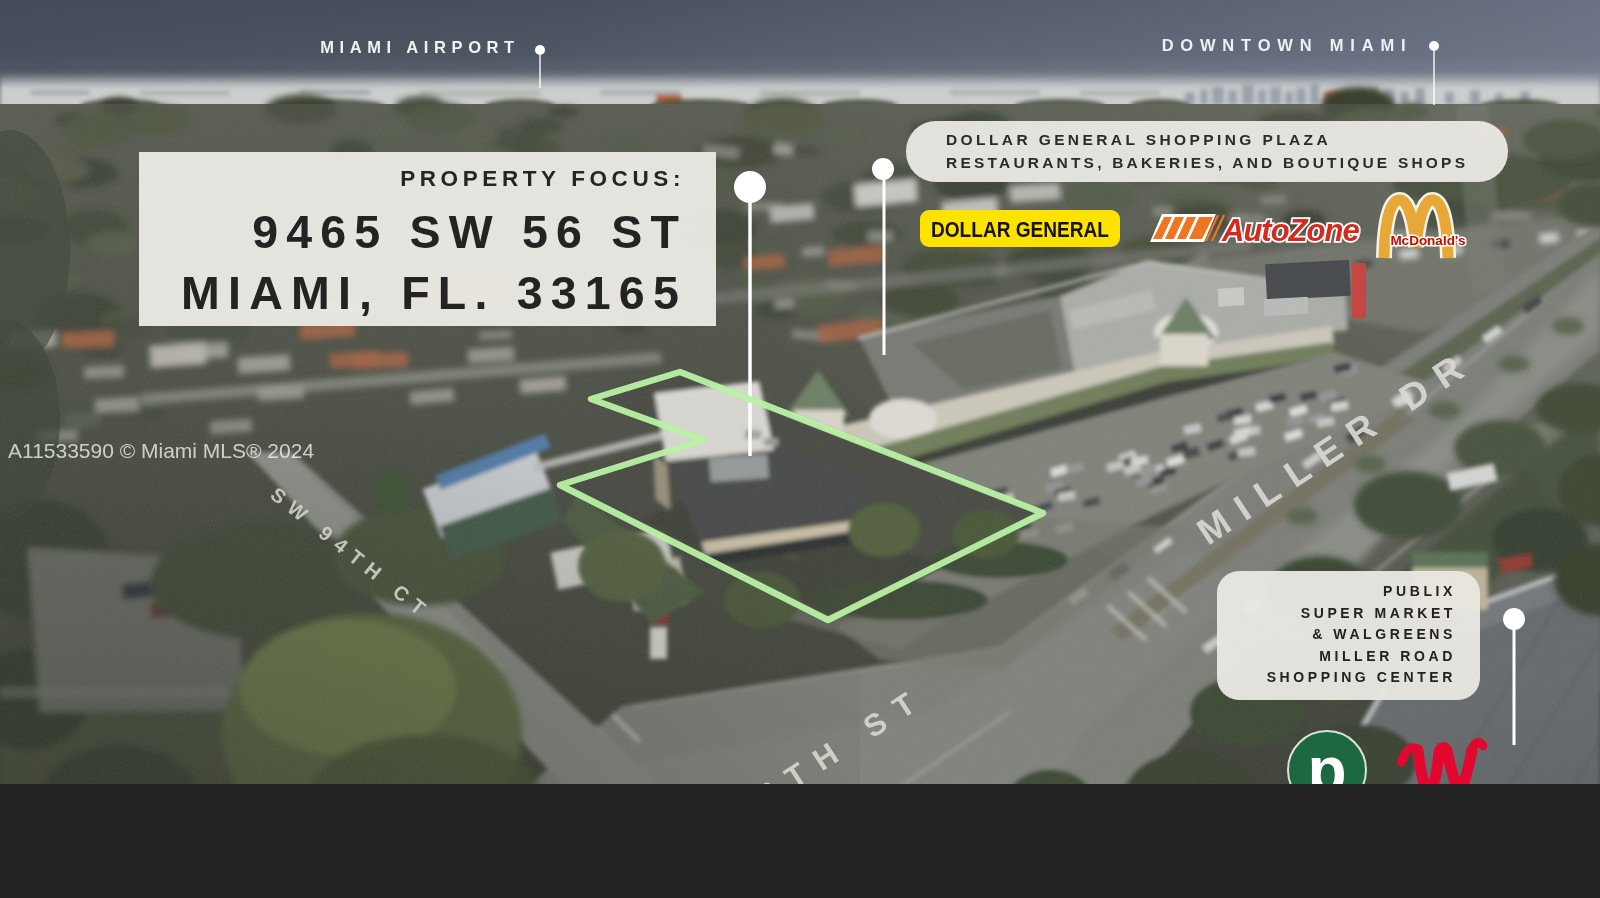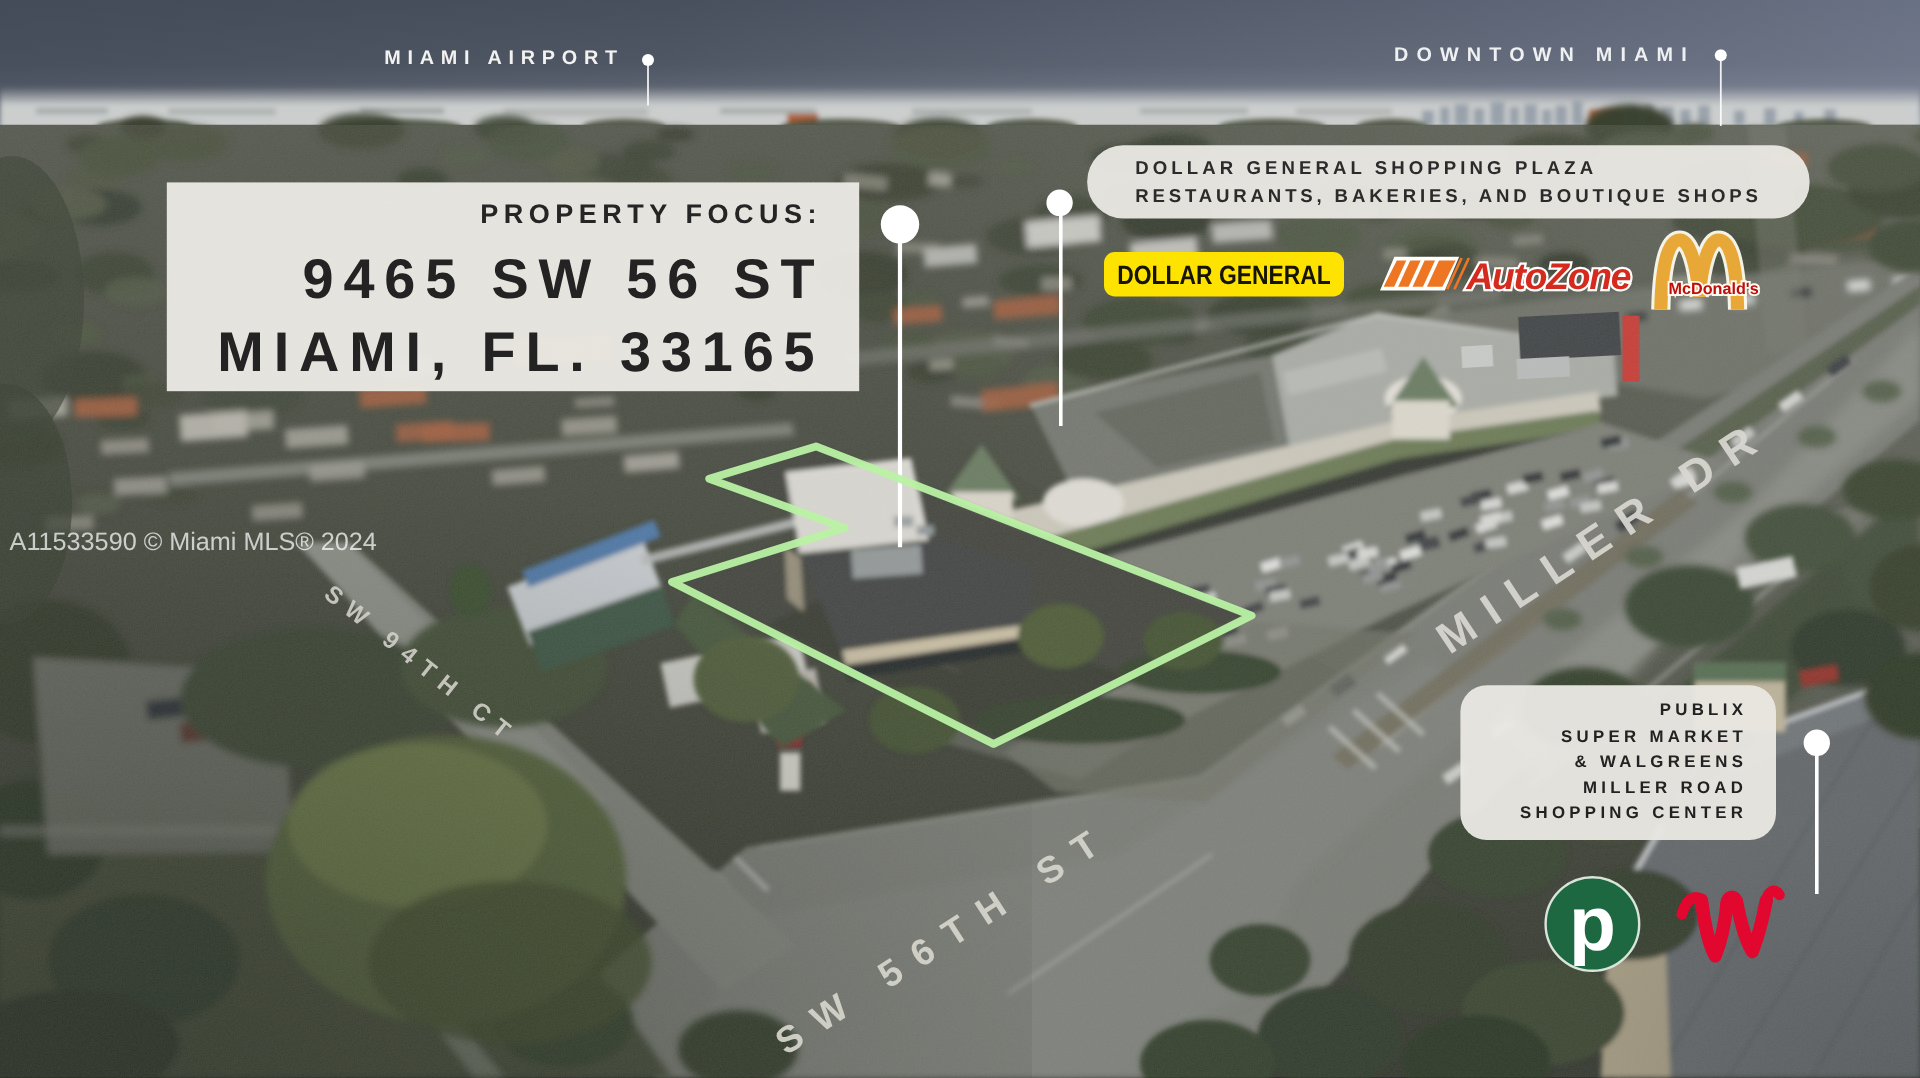--- a/index.html
+++ b/index.html
@@ -1,15 +1,15 @@
 <!DOCTYPE html>
 <html><head><meta charset="utf-8"><title>9465 SW 56 ST</title>
 <style>
 html,body{margin:0;padding:0;background:#222;}
-#stage{position:relative;width:1600px;height:898px;overflow:hidden;font-family:"Liberation Sans",sans-serif;}
+#stage{position:relative;width:1600px;height:784px;overflow:hidden;font-family:"Liberation Sans",sans-serif;}
 </style></head>
 <body>
 <div id="stage">
 <svg width="1600" height="898" viewBox="0 0 1600 898">
 <defs>
 <linearGradient id="sky" x1="0" y1="0" x2="0" y2="1">
  <stop offset="0" stop-color="#4b5260"></stop>
  <stop offset="0.5" stop-color="#565d6a"></stop>
  <stop offset="0.72" stop-color="#6b727e"></stop>
  <stop offset="0.88" stop-color="#9299a2"></stop>

